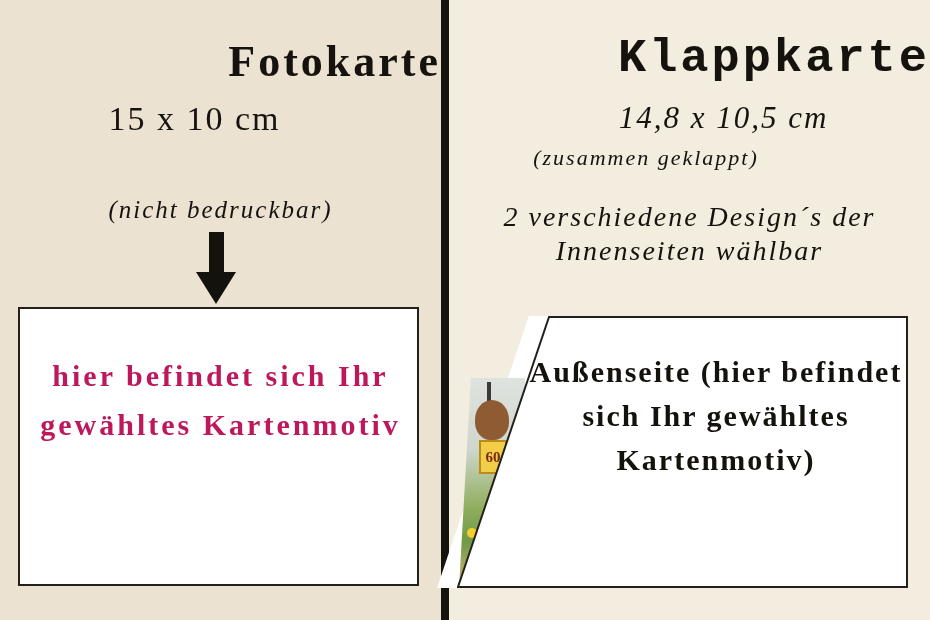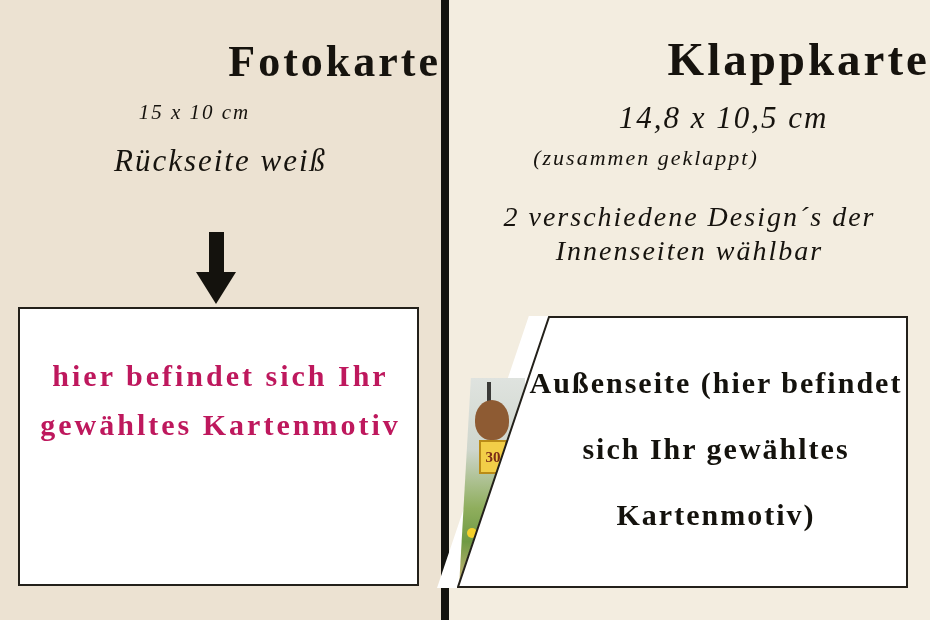--- a/index.html
+++ b/index.html
@@ -54,35 +54,35 @@
     left: 0;
     width: 441px;
     font-size: 44px;
   }
   .right-title {
     position: absolute;
     top: 32px;
     left: 0;
     width: 481px;
     font-size: 47px;
+    font-family: Liberation Mono, monospace;
   }
 
   .sub {
     text-align: center;
     color: #16130e;
     letter-spacing: 2px;
   }
 
   .left-size {
     position: absolute;
     top: 100px;
     left: 0;
     width: 389px;
-    font-size: 21px;
-    font-style: italic;
+    font-size: 34px;
   }
   .left-back {
     position: absolute;
     top: 143px;
     left: 0;
     width: 441px;
     font-size: 31px;
     font-style: italic;
   }
   .left-note {
@@ -270,34 +270,34 @@
     pointer-events: none;
   }
   .tent-text {
     position: absolute;
     left: 92px;
     top: 34px;
     width: 374px;
     text-align: center;
     font-size: 30px;
     font-weight: bold;
-    line-height: 66px;
+    line-height: 44px;
     letter-spacing: 2px;
     color: #14120d;
   }
 </style>
 </head>
 <body>
 
 <div id="stage">
 
   <div class="panel panel-left">
     <div class="title left-title">Fotokarte</div>
     <div class="sub left-size">15 x 10 cm</div>
-    <div class="sub left-back">Rückseite weiß</div>
+    <div class="sub left-note">(nicht bedruckbar)</div>
 
     <div class="arrow">
       <div class="arrow-shaft"></div>
       <div class="arrow-head"></div>
     </div>
 
     <div class="photo-card">
       <div class="photo-card-text">hier befindet sich Ihr gewähltes Kartenmotiv</div>
     </div>
   </div>
@@ -310,21 +310,21 @@
     <div class="sub right-folded">(zusammen geklappt)</div>
     <div class="sub right-variants">2 verschiedene Design´s der Innenseiten wählbar</div>
   </div>
 
   <div class="tent">
     <div class="tent-left">
       <div class="tent-left-shape"></div>
       <div class="tent-photo">
         <div class="pole"></div>
         <div class="balloon"></div>
-        <div class="basket">30</div>
+        <div class="basket">60</div>
         <div class="flower1"></div>
         <div class="flower2"></div>
         <div class="flower3"></div>
       </div>
     </div>
     <div class="tent-right"></div>
     <svg class="tent-outline" viewBox="0 0 451 272" preserveAspectRatio="none">
       <polygon points="92,1 450,1 450,271 1,271" fill="none" stroke="#23201a" stroke-width="2"></polygon>
     </svg>
     <div class="tent-text">Außenseite (hier befindet sich Ihr gewähltes Kartenmotiv)</div>

